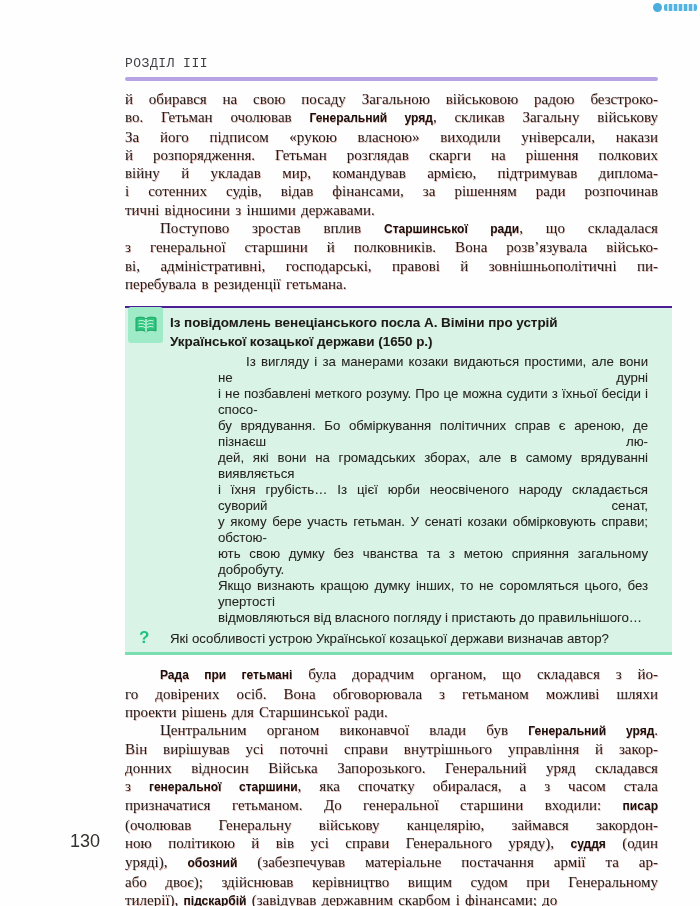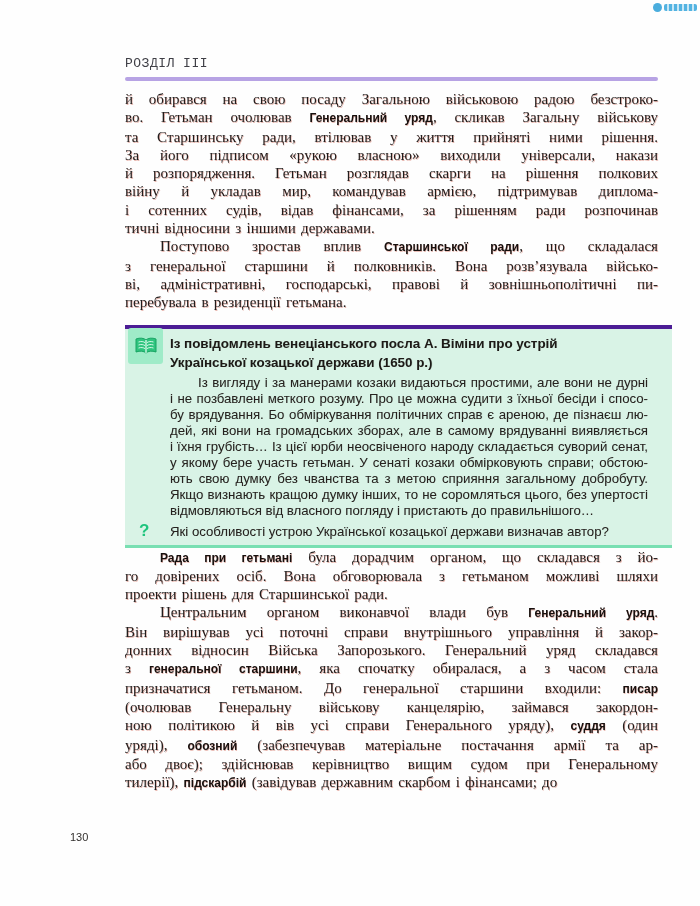--- a/index.html
+++ b/index.html
@@ -27,45 +27,45 @@
   .para b, .kw {
     font-family:"Liberation Sans", sans-serif; font-size:12px; font-weight:700;
     color:#17100e; text-shadow:0.5px 0.5px 0.3px rgba(198,72,52,.35);
   }
   .tline { text-align:justify; text-align-last:justify; }
   .tlast { text-align-last:left; }
   .tindent { text-indent:35px; }
   
   .source-box {
     position:relative; margin-top:13px; width:547px;
-    background:#d9f3e6; border-top:4px solid #4c1d95; border-bottom:3px solid #79dfb2;
+    background:#d9f3e6; border-top:2px solid #4c1d95; border-bottom:3px solid #79dfb2;
     padding:5px 24px 5px 45px;
     font-family:"Liberation Sans", sans-serif; color:#26221f;
     text-shadow:0.4px 0.4px 0 rgba(110,130,120,.25);
   }
   .box-icon {
     position:absolute; left:3px; top:-1px; width:35px; height:36px; border-radius:3px;
     background:#9febc8; display:flex; align-items:center; justify-content:center;
   }
   .box-title { font-size:13.4px; font-weight:700; line-height:19px; color:#1d1a17; }
   .box-body { margin-top:3px; font-size:13.2px; line-height:16px; }
-  .box-body .tline { text-align:justify; text-align-last:justify; }
+  .box-body .tline { text-align:justify; text-align-last:justify;margin-left:48px; }
   .box-body .tlast { text-align-last:left; }
   .box-body .tindent { text-indent:28px; }
   .question-row { position:relative; margin-top:4px; font-size:13.2px; line-height:17px; }
   .qmark {
     position:absolute; left:-31px; top:-1px; font-weight:700; font-size:17px; color:#1ec47d;
     font-family:"Liberation Sans", sans-serif; text-shadow:none;
   }
   
-  .after-box { }
+  .after-box { margin-top:10px; }
   
   .page-number {
     position:absolute; left:70px; top:831px;
-    font-family:"Liberation Sans", sans-serif; font-size:11px; color:#33302e;
+    font-family:"Liberation Sans", sans-serif; font-size:18px; color:#33302e;
   }
 </style>
 </head>
 <body>
 
 <div class="page">
 
   <div class="watermark">
     <span class="wm-dot"></span>
     <span class="wm-bar"></span>
@@ -74,21 +74,20 @@
   <div class="header">
     <div class="chapter">РОЗДІЛ III</div>
     <div class="rule"></div>
   </div>
 
   <div class="column">
 
     <div class="para">
         <div class="tline">й обирався на свою посаду Загальною військовою радою безстроко-</div>
         <div class="tline">во. Гетьман очолював <b>Генеральний уряд</b>, скликав Загальну військову</div>
-        <div class="tline">та Старшинську ради, втілював у життя прийняті ними рішення.</div>
         <div class="tline">За його підписом «рукою власною» виходили універсали, накази</div>
         <div class="tline">й розпорядження. Гетьман розглядав скарги на рішення полкових</div>
         <div class="tline">війну й укладав мир, командував армією, підтримував диплома-</div>
         <div class="tline">і сотенних судів, відав фінансами, за рішенням ради розпочинав</div>
         <div class="tline tlast">тичні відносини з іншими державами.</div>
       </div>
     <div class="para">
         <div class="tline tindent">Поступово зростав вплив <b>Старшинської ради</b>, що складалася</div>
         <div class="tline">з генеральної старшини й полковників. Вона розв’язувала військо-</div>
         <div class="tline">ві, адміністративні, господарські, правові й зовнішньополітичні пи-</div>

